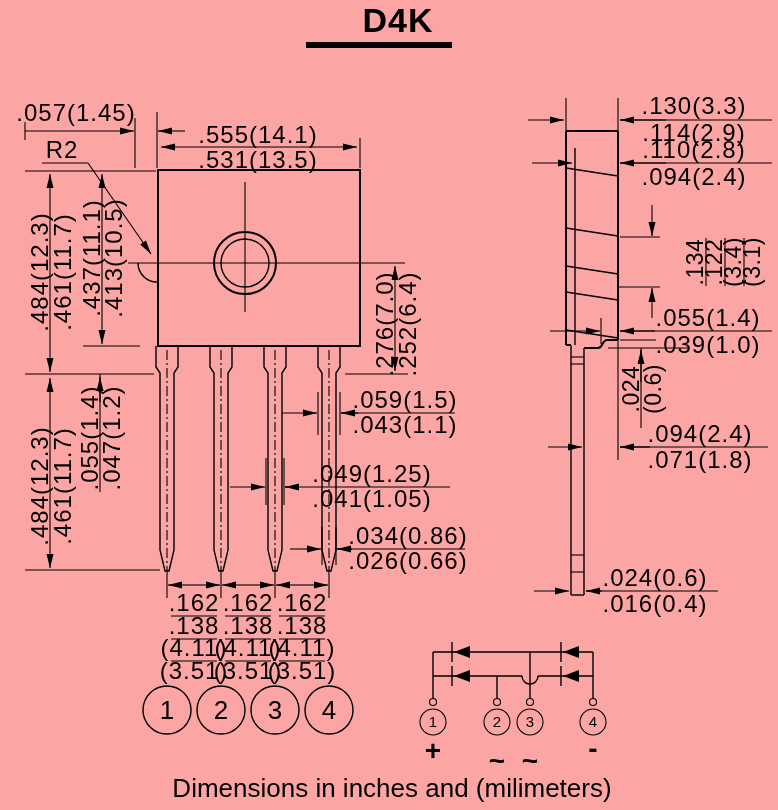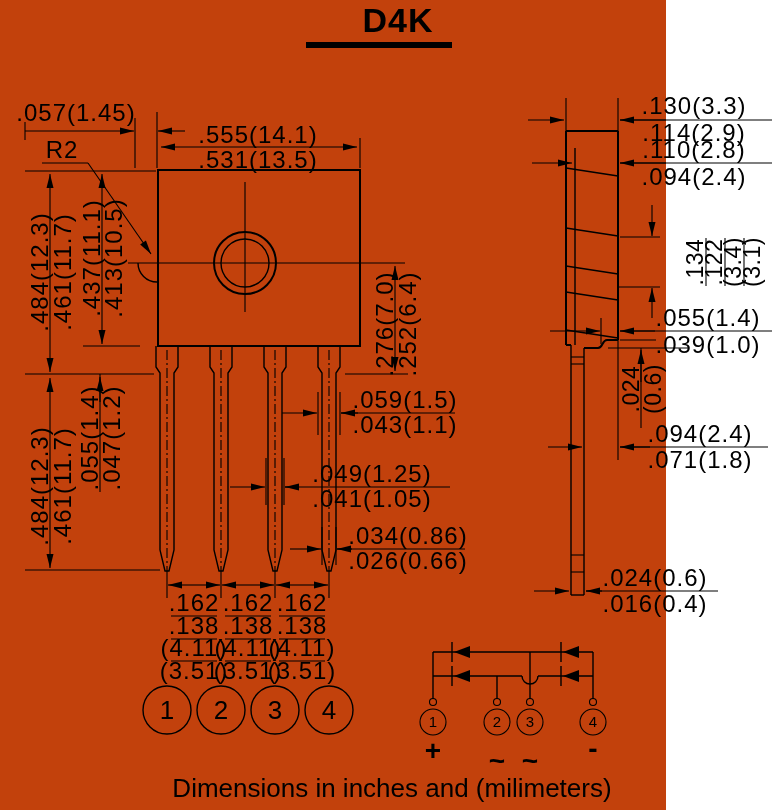--- a/index.html
+++ b/index.html
@@ -1,16 +1,16 @@
 <!DOCTYPE html>
 <html><head>
 <meta charset="utf-8">
 <style>
   html,body{margin:0;padding:0;background:#ffffff;}
-  .page{position:relative;width:666px;height:810px;background:#c2410c;font-family:"Liberation Sans",sans-serif;}
+  .page{position:relative;width:778px;height:810px;background:#fca5a5;font-family:"Liberation Sans",sans-serif;}
   svg{position:absolute;left:0;top:0;}
   text{fill:#000;font-family:"Liberation Sans",sans-serif;}
   .dim{font-size:24px;letter-spacing:1px;}
   .dimsm{font-size:23px;letter-spacing:0.5px;}
   .title-t{font-size:34px;font-weight:bold;letter-spacing:1px;}
   .caption-t{font-size:26px;}
   .pin-t{font-size:26px;}
   .spin-t{font-size:15px;}
   .sym-t{font-size:28px;font-weight:bold;}
   .thin{stroke:#000;stroke-width:1.1;fill:none;}

